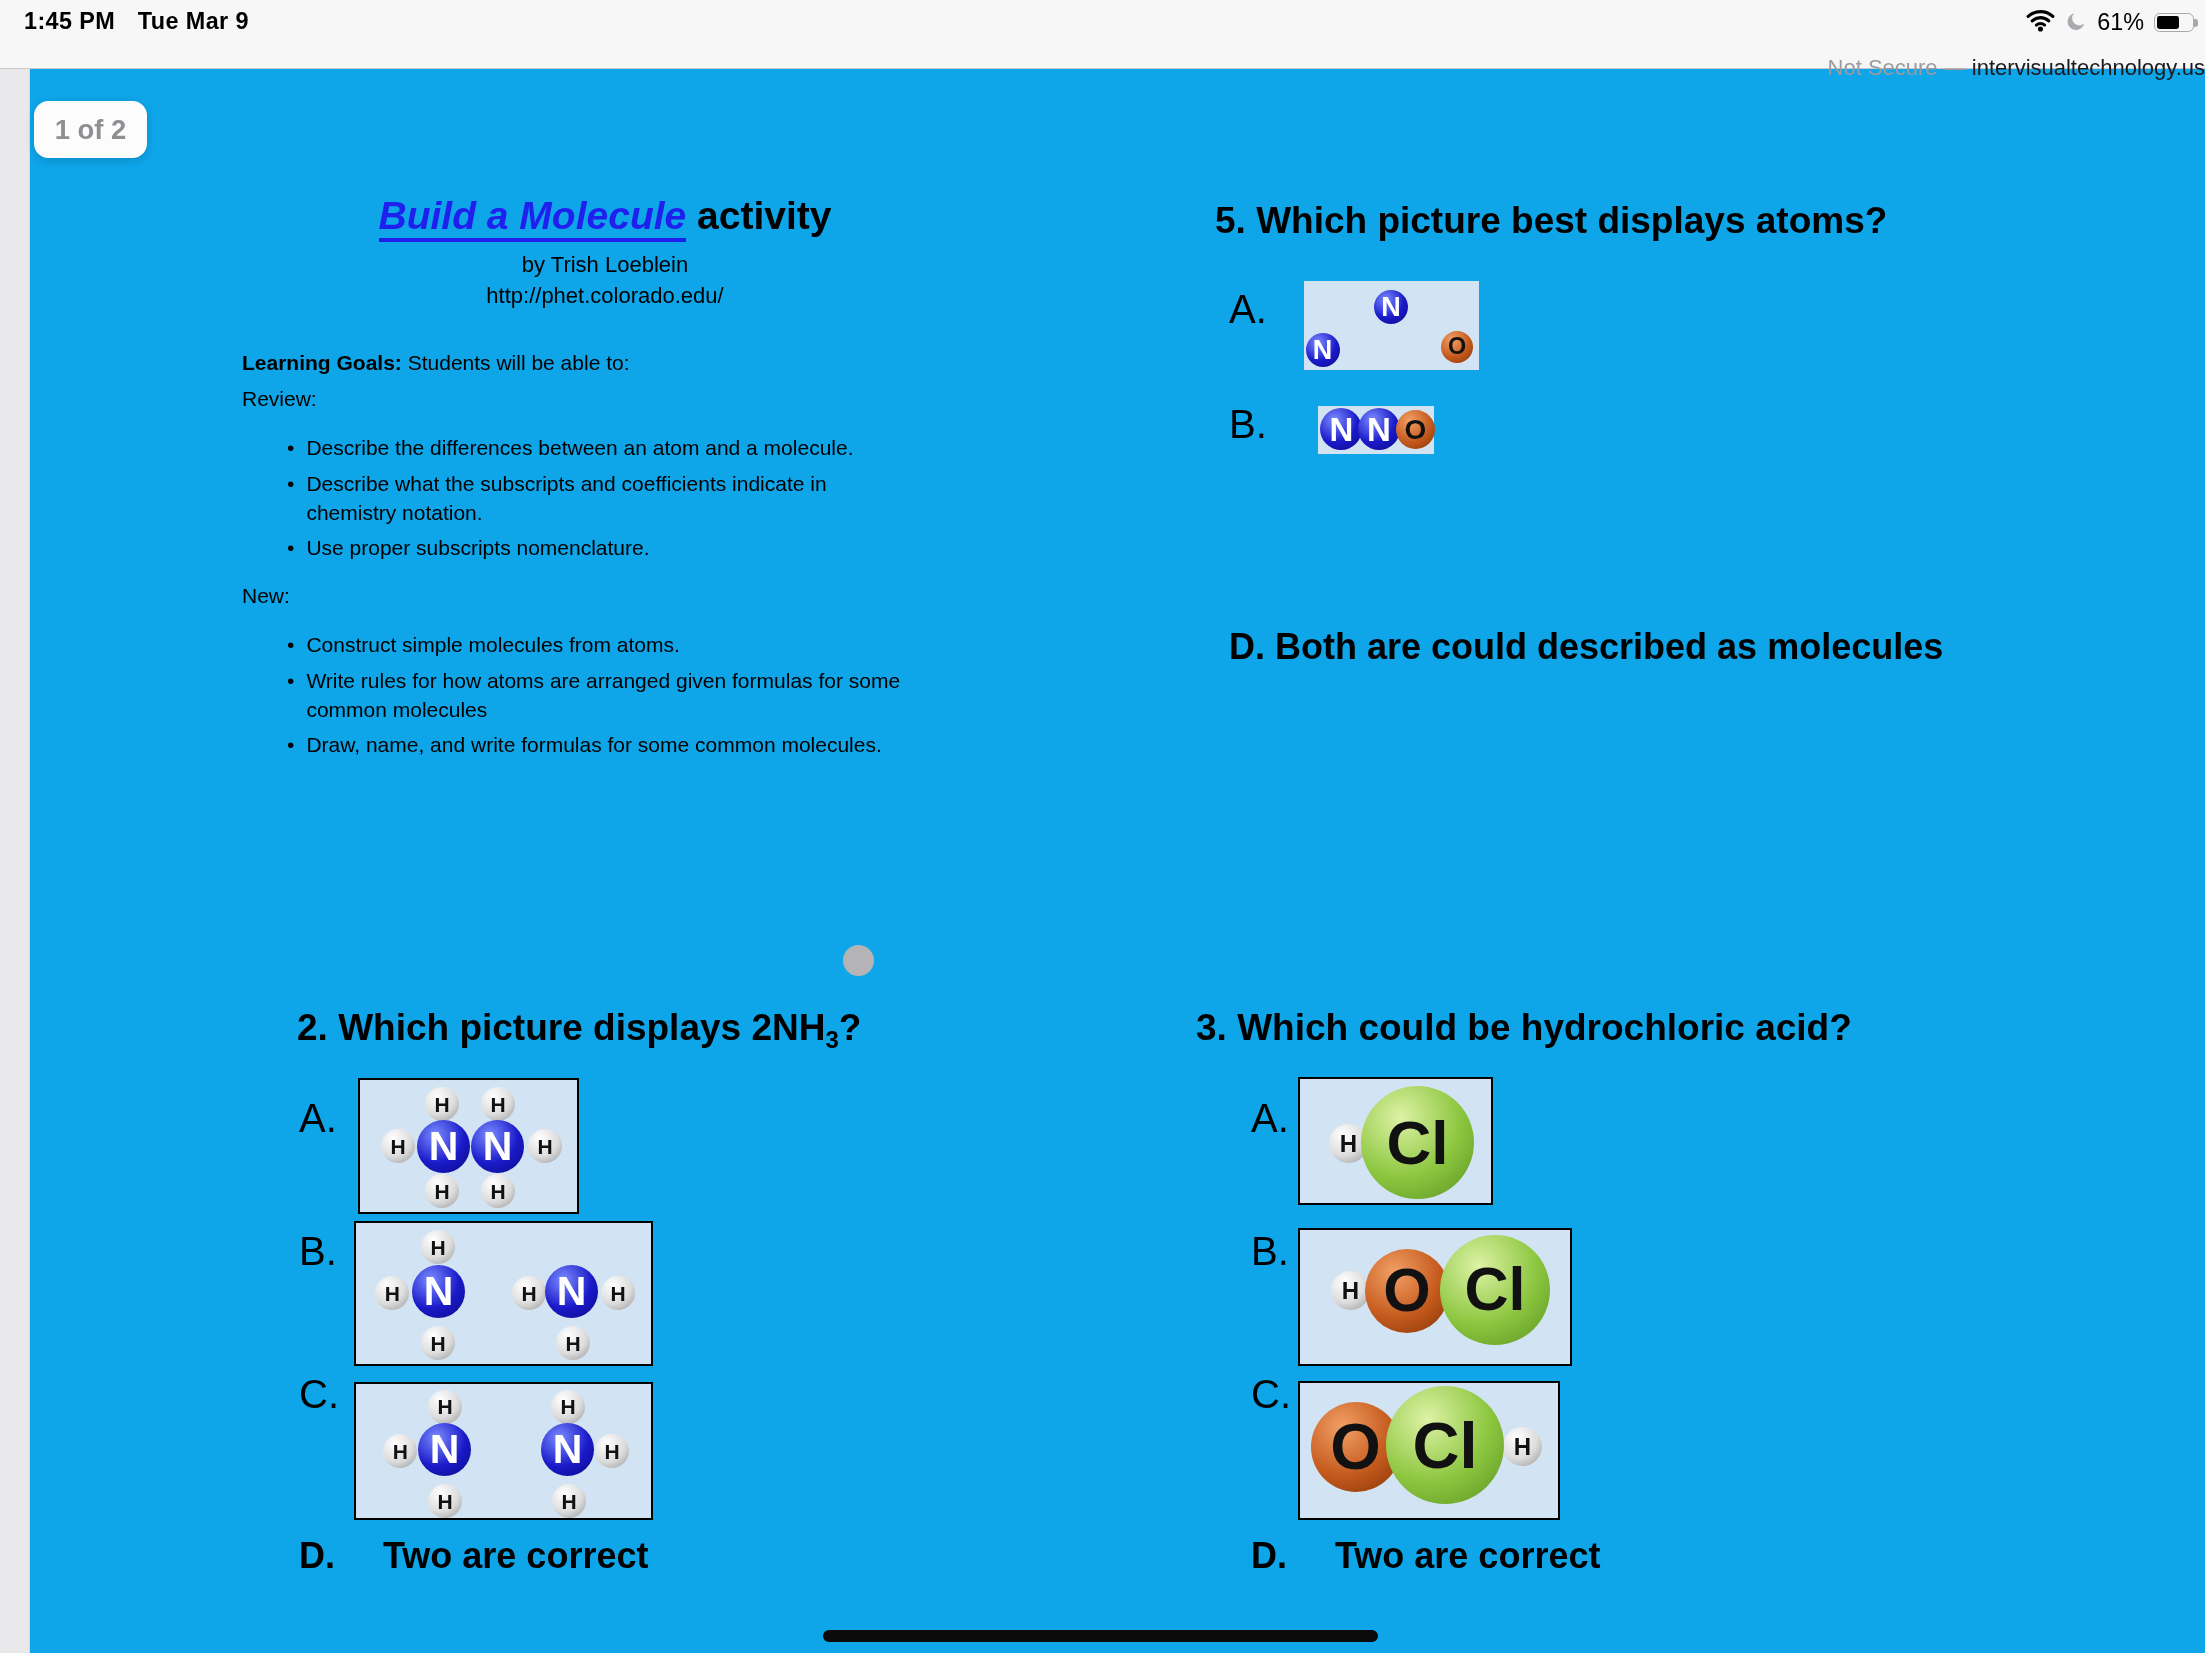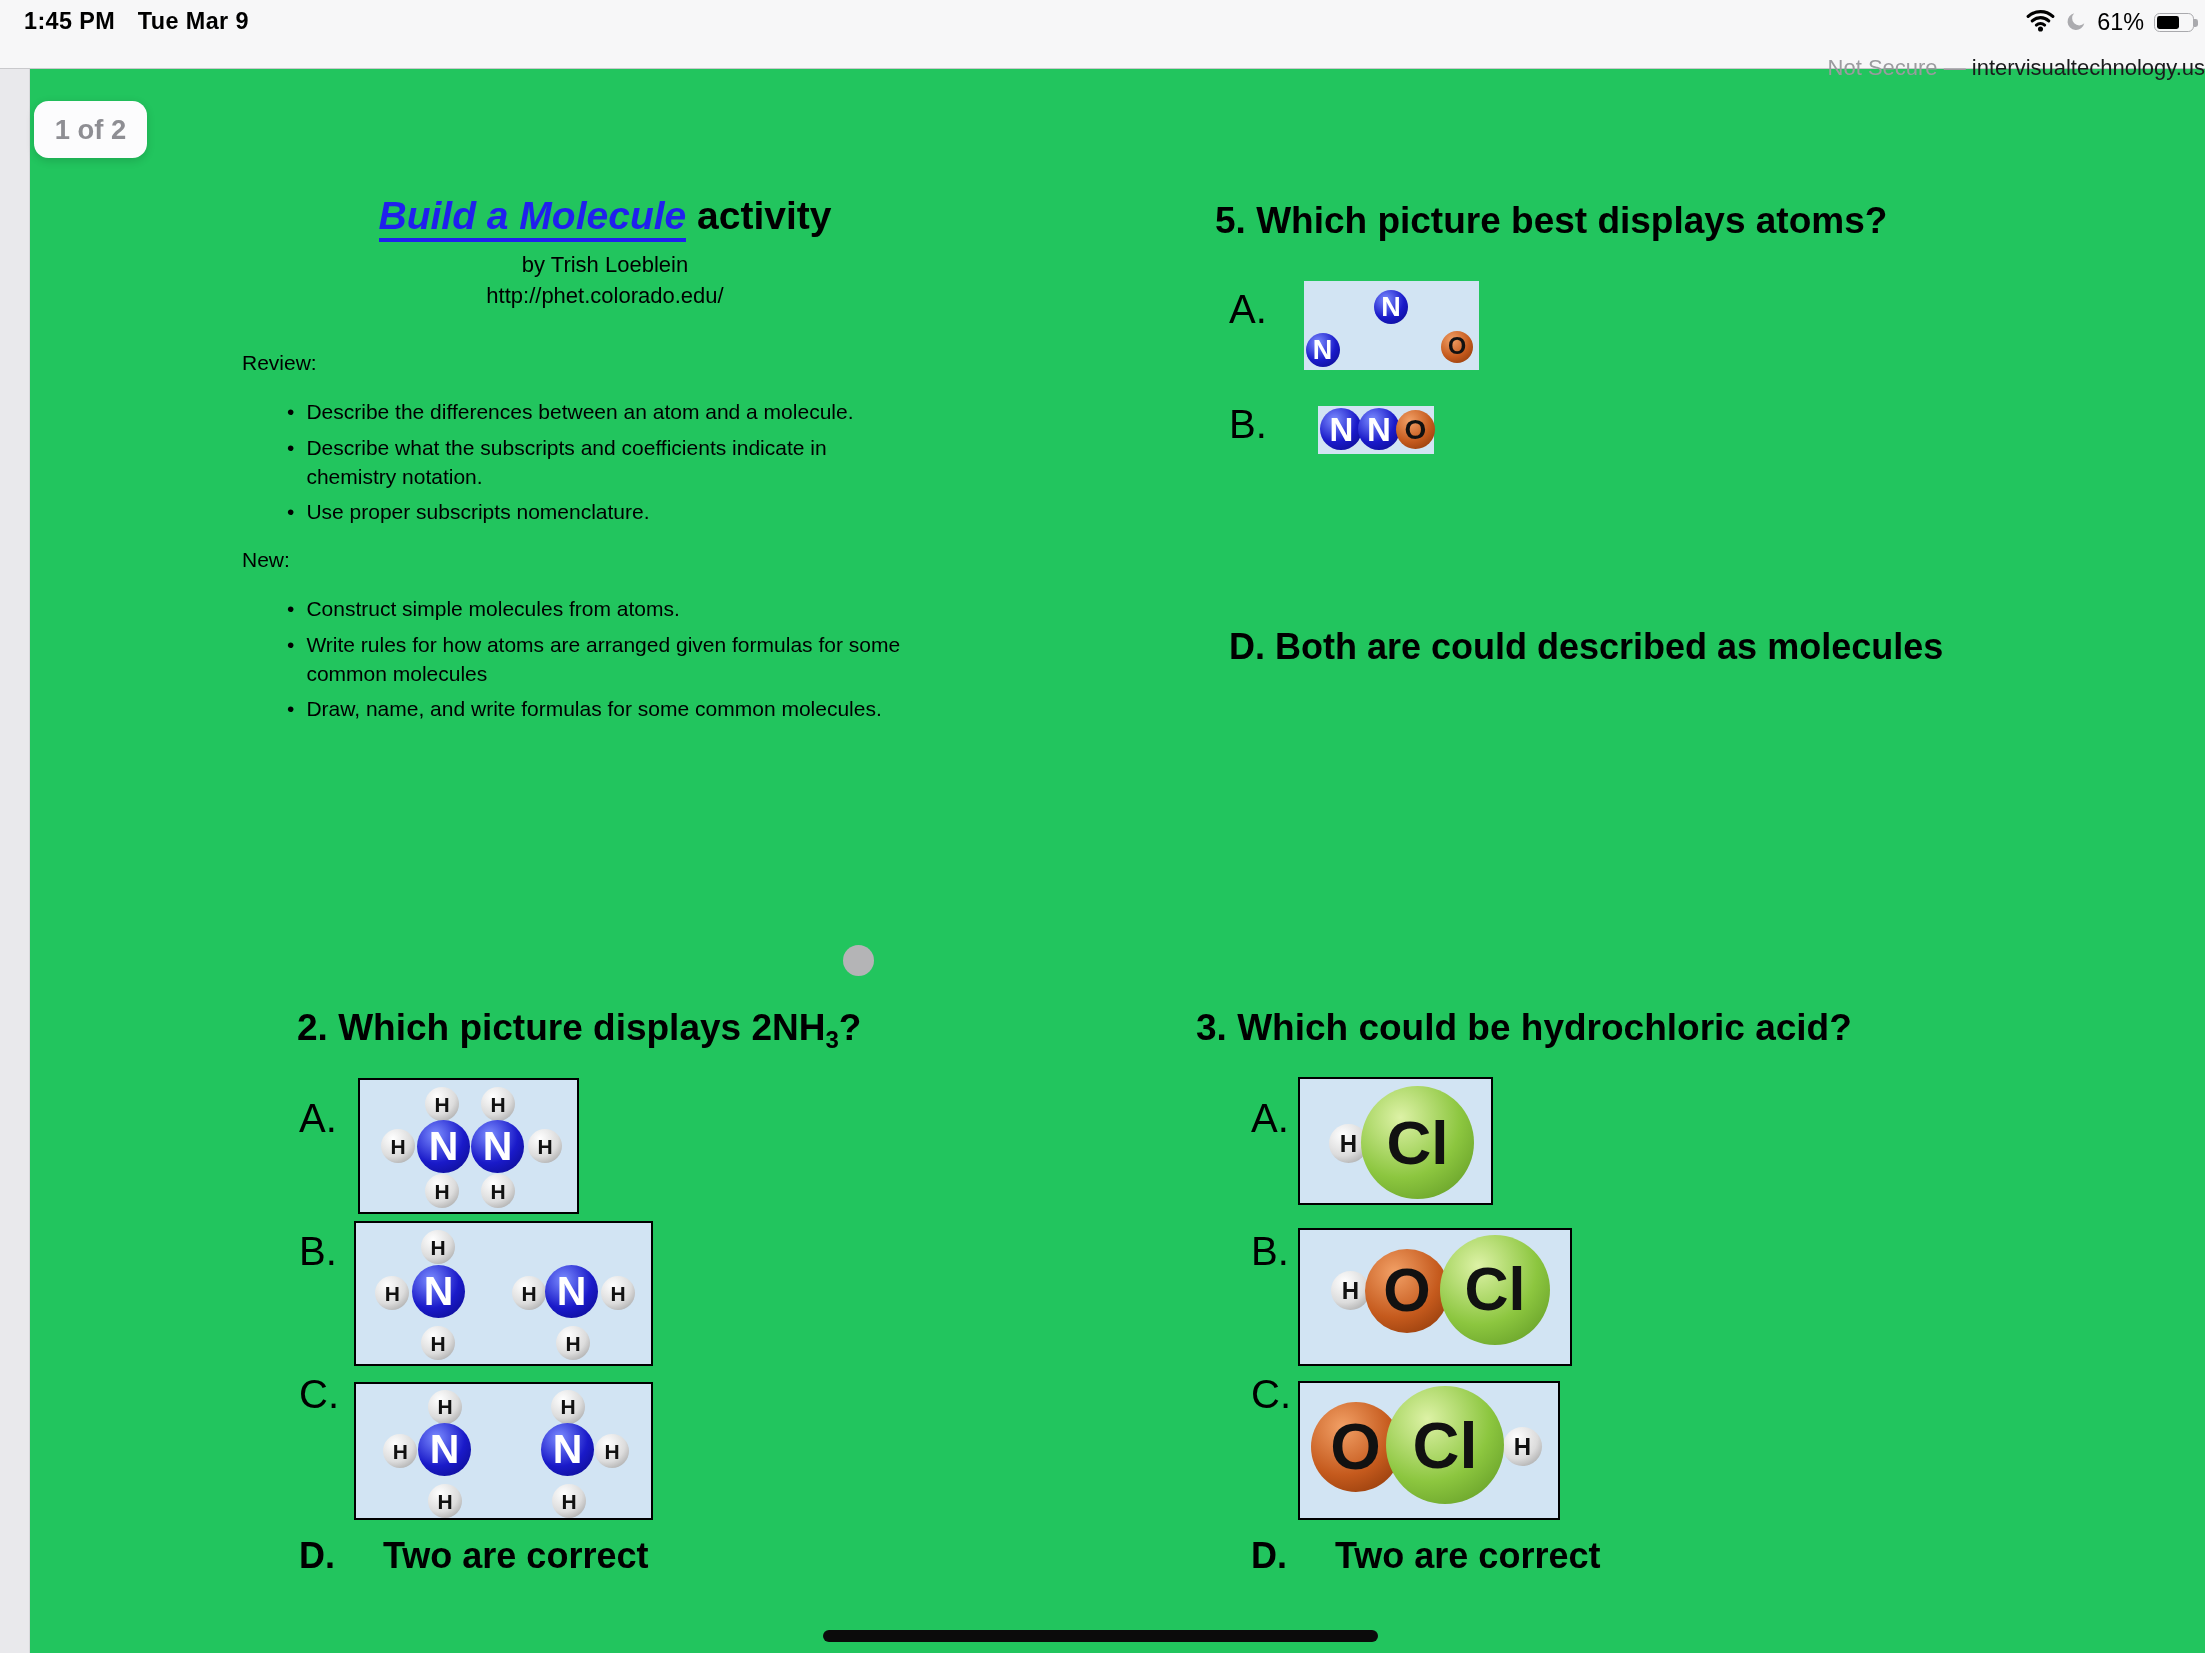--- a/index.html
+++ b/index.html
@@ -1,16 +1,16 @@
 <!DOCTYPE html>
 <html style="font-size:13px"><head>
 <meta charset="utf-8">
 <style>
   html,body{margin:0;padding:0;background:#ffffff;}
-  #screen{position:relative;width:2205px;height:1653px;background:#22c55e;overflow:hidden;
+  #screen{position:relative;width:2205px;height:1653px;background:#0ea5e9;overflow:hidden;
           font-family:"Liberation Sans",sans-serif;color:#000;}
 
   
   #topbar{position:absolute;left:0;top:0;width:2205px;height:69px;background:#f7f7f8;
           border-bottom:1.6px solid #c9c9cc;box-sizing:border-box;}
   #clock{position:absolute;left:24px;top:8px;font-size:23.4px;font-weight:700;letter-spacing:0.4px;}
   #clock .date{margin-left:22.6px;font-weight:700;}
   #status-right{position:absolute;right:11.3px;top:6.5px;display:flex;align-items:center;gap:9.7px;height:32px;}
   #battery-pct{font-size:23.4px;font-weight:400;}
   .batt{position:relative;width:40px;height:19.4px;border:1.6px solid #a9a9ad;border-radius:5.7px;box-sizing:border-box;}
@@ -91,20 +91,21 @@
     <span>1 of 2</span>
   </div>
 
   <div class="h-title">
     <span class="link">Build a Molecule</span><span> activity</span>
   </div>
   <div class="sub-center" style="top:283px;">http://phet.colorado.edu/</div>
   <div class="sub-center" style="top:252px;">by Trish Loeblein</div>
 
   <div id="goals">
+    <div><span class="lbl">Learning Goals:</span><span> Students will be able to:</span></div>
     <div>Review:</div>
     <ul>
       <li>Describe the differences between an atom and a molecule.</li>
       <li>Describe what the subscripts and coefficients indicate in chemistry notation.</li>
       <li>Use proper subscripts nomenclature.</li>
     </ul>
     <div>New:</div>
     <ul>
       <li>Construct simple molecules from atoms.</li>
       <li>Write rules for how atoms are arranged given formulas for some common molecules</li>

